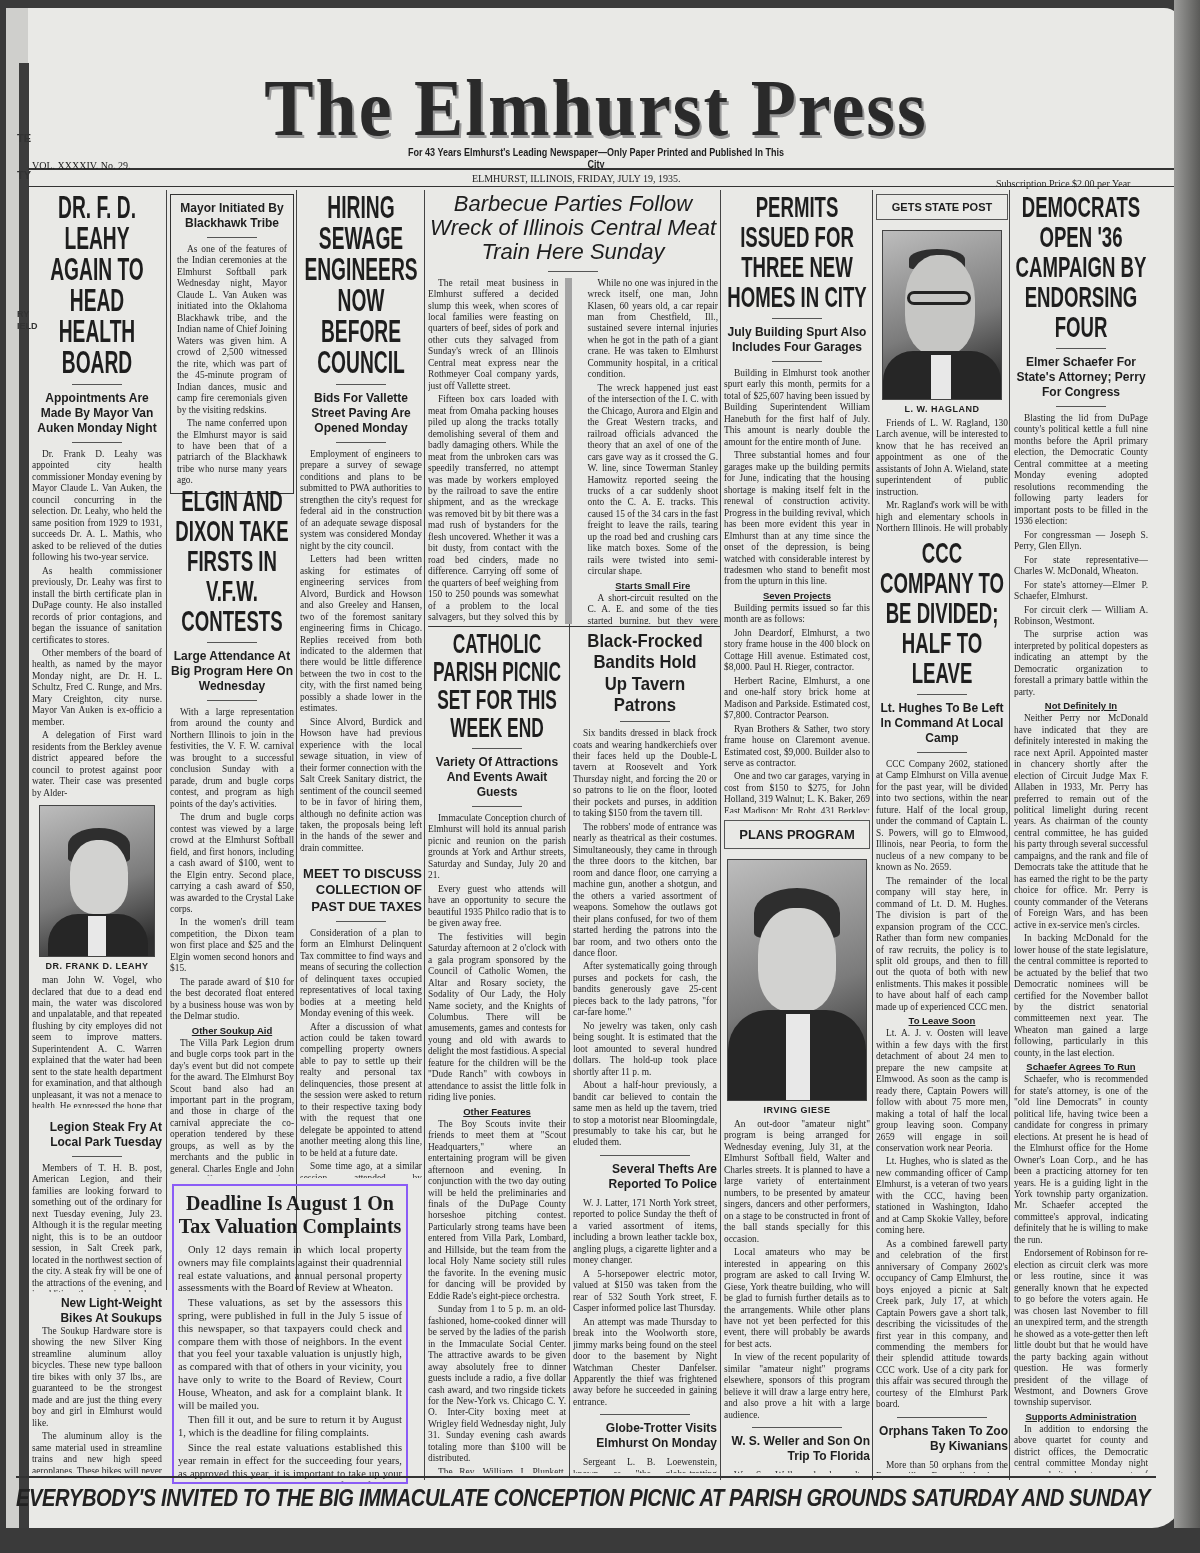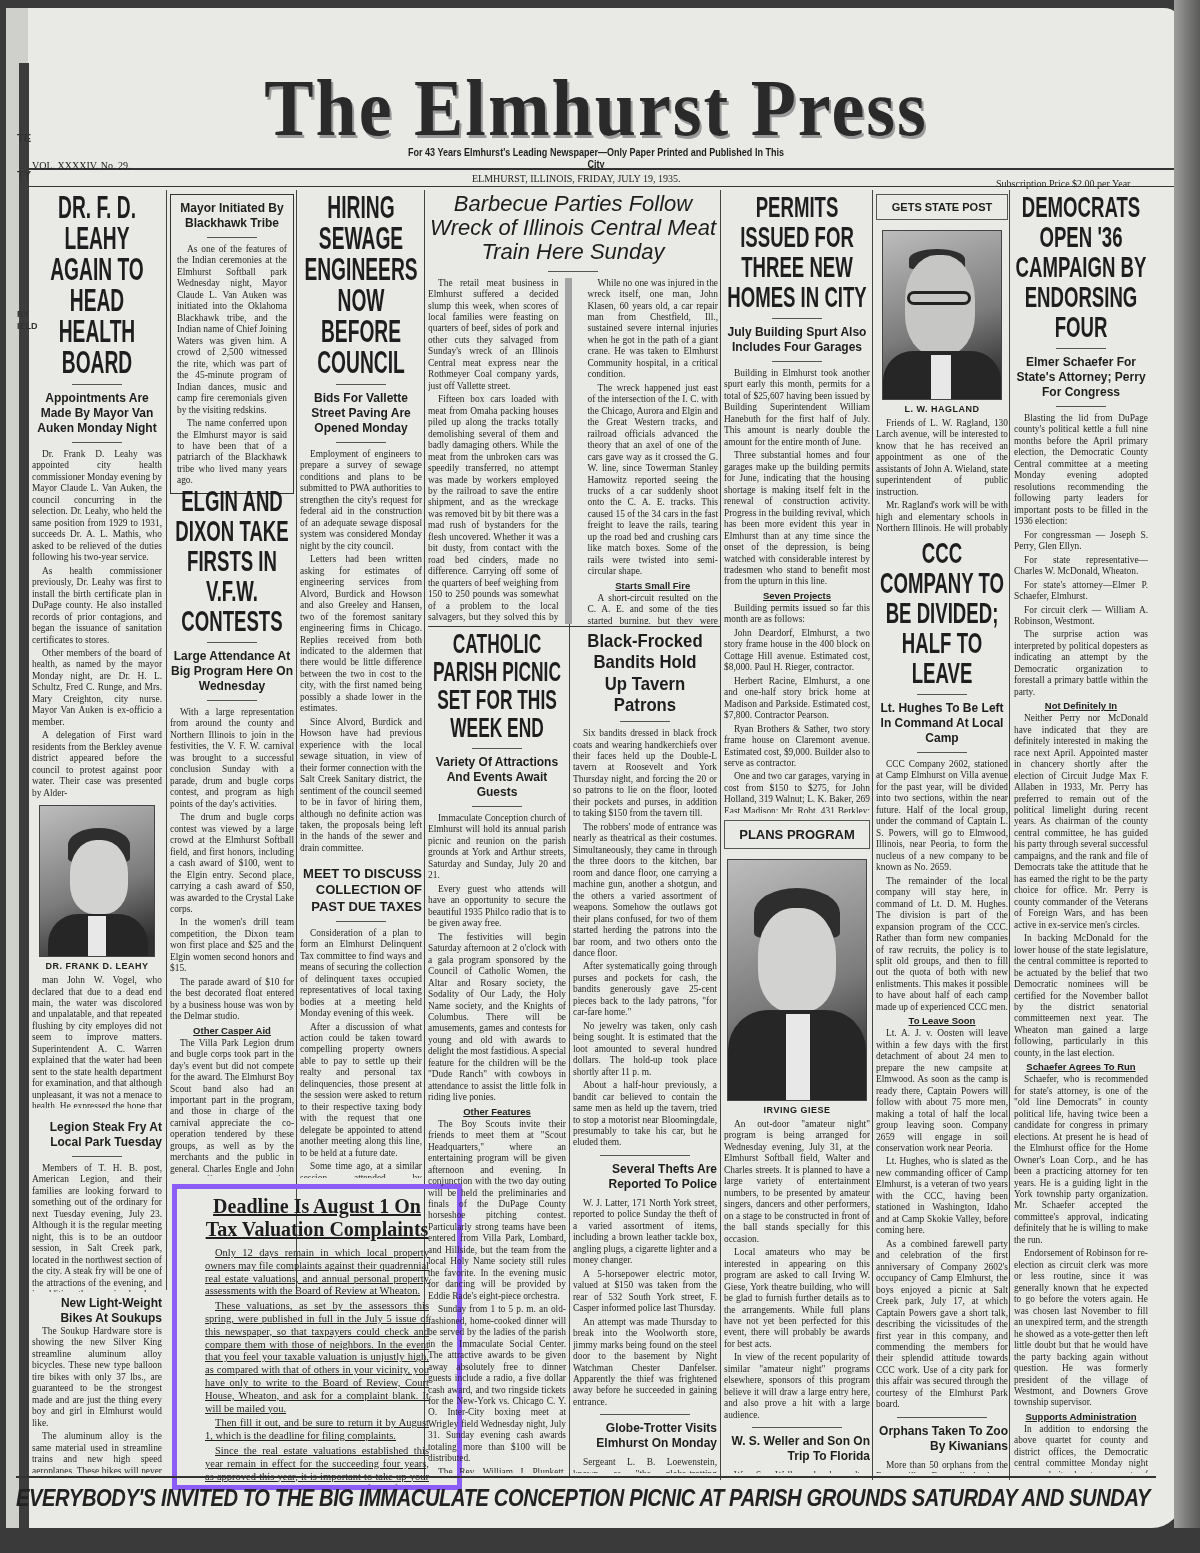--- a/index.html
+++ b/index.html
@@ -22,21 +22,21 @@
   .body p{margin:0 0 2px 0;text-indent:10px;}
   .sh{font:bold 9.5px "Liberation Sans",sans-serif;text-align:center;margin:2px 0;text-decoration:underline;}
   .short{width:50px;height:1px;background:#555;margin:6px auto;}
   .photo{background:linear-gradient(160deg,#bdbdbd,#7b7b7b 55%,#2f2f2f 90%);border:1px solid #444;position:relative;overflow:hidden;}
   .photo .head{position:absolute;border-radius:45% 45% 40% 40%;background:#d2d2d0;}
   .photo .hair{position:absolute;background:#2e2e2e;border-radius:50% 50% 10% 10%;}
   .photo .suit{position:absolute;bottom:0;background:#262626;}
   .photo .shirt{position:absolute;bottom:0;background:#e8e8e8;}
   .caption{font:bold 9px "Liberation Sans",sans-serif;text-align:center;margin:4px 0;letter-spacing:.5px;}
   .boxhead{border:1px solid #555;font:bold 15px "Liberation Sans",sans-serif;text-align:center;padding:6px 0;}
-  .boxed{border:5px solid #8b5cf6;padding:6px 28px;text-decoration:underline;}
+  .boxed{border:2px solid #8b5cf6;padding:6px 4px;}
   .banner{position:absolute;left:10px;top:1476px;width:1000px;font:italic bold 24px "Liberation Sans",sans-serif;letter-spacing:-.5px;transform:scaleX(.84);transform-origin:left;white-space:nowrap;color:#222;}
   .bottomshade{position:absolute;left:0;top:1528px;width:1200px;height:25px;background:#3a3a3a;}
   .rightshade{position:absolute;right:0;top:0;width:26px;height:1553px;background:linear-gradient(90deg,#9c9c9a,#5a5a58);}
 </style>
 </head>
 <body>
 
 <div class="page">
 
   <div class="leftstrip">
@@ -102,36 +102,36 @@
 
     </div>
   </div>
 
   <div class="col" style="left: 164px; top: 186px; width: 124px; overflow: hidden;">
     <div style="border:1px solid #333;padding:4px 6px">
       <div class="sub" style="margin:2px 0">Mayor Initiated By Blackhawk Tribe</div>
       <div class="short"></div>
       <div class="body">
         <p>As one of the features of the Indian ceremonies at the Elmhurst Softball park Wednesday night, Mayor Claude L. Van Auken was initiated into the Oklahoma Blackhawk tribe, and the Indian name of Chief Joining Waters was given him. A crowd of 2,500 witnessed the rite, which was part of the 45-minute program of Indian dances, music and camp fire ceremonials given by the visiting redskins.</p>
-        <p>The name conferred upon the Elmhurst mayor is said to have been that of a patriarch of the Blackhawk tribe who lived many years ago.</p>
+        <p>The name conferred upon the Elmhurst mayor is said to have been that of a patriarch of the Blackhawk tribe who nurse many years ago.</p>
       </div>
     </div>
   </div>
   <div class="col" style="left: 164px; top: 478px; width: 124px; overflow: hidden; height: 690px;">
     <div class="hl cond" style="font-size:30px;width:200px;margin-left:-38px">ELGIN AND DIXON TAKE FIRSTS IN V.F.W. CONTESTS</div>
     <div class="short"></div>
     <div class="sub">Large Attendance At Big Program Here On Wednesday</div>
     <div class="short"></div>
     <div class="body">
       <p>With a large representation from around the county and Northern Illinois to join in the festivities, the V. F. W. carnival was brought to a successful conclusion Sunday with a parade, drum and bugle corps contest, and program as high points of the day's activities.</p>
       <p>The drum and bugle corps contest was viewed by a large crowd at the Elmhurst Softball field, and first honors, including a cash award of $100, went to the Elgin entry. Second place, carrying a cash award of $50, was awarded to the Crystal Lake corps.</p>
       <p>In the women's drill team competition, the Dixon team won first place and $25 and the Elgin women second honors and $15.</p>
       <p>The parade award of $10 for the best decorated float entered by a business house was won by the Delmar studio.</p>
     </div>
-    <div class="sh">Other Casper Aid</div>
+    <div class="sh">Other Soukup Aid</div>
     <div class="body">
       <p>The Villa Park Legion drum and bugle corps took part in the day's event but did not compete for the award. The Elmhurst Boy Scout band also had an important part in the program, and those in charge of the carnival appreciate the co-operation tendered by these groups, as well as by the merchants and the public in general. Charles Engle and John Biggerstaff were in charge of the affair on behalf of Walter A. Glos post, and handled the arrangements in a manner that contributed much to the enjoyment of the day.</p>
 
     </div>
 
   </div>
 
   <div class="col" style="left: 294px; top: 184px; width: 122px; overflow: hidden; height: 664px;">
     <div class="hl cond" style="font-size:31px;width:200px;margin-left:-39px">HIRING SEWAGE ENGINEERS NOW BEFORE COUNCIL</div>
     <div class="short"></div>
@@ -250,21 +250,21 @@
     <div class="boxhead" style="font-size:13px">PLANS PROGRAM</div>
     <div class="photo" style="width:138px;height:240px;margin:10px auto 0">
       <div class="hair" style="left:26px;top:28px;width:86px;height:50px"></div>
       <div class="head" style="left:30px;top:48px;width:78px;height:104px"></div>
       <div class="suit" style="left:0;width:138px;height:90px;border-radius:40px 40px 0 0"></div>
       <div class="shirt" style="left:58px;width:24px;height:86px"></div>
     </div>
     <div class="caption">IRVING GIESE</div>
     <div class="body">
       <p>An out-door "amateur night" program is being arranged for Wednesday evening, July 31, at the Elmhurst Softball field, Walter and Charles streets. It is planned to have a large variety of entertainment numbers, to be presented by amateur singers, dancers and other performers, on a stage to be constructed in front of the ball stands specially for this occasion.</p>
-      <p>Local amateurs who may be interested in appearing on this program are asked to call Irving W. Giese, York theatre building, who will be glad to furnish further details as to the arrangements. While full plans have not yet been perfected for this event, there will probably be awards for best acts.</p>
+      <p>Local amateurs who may be interested in appearing on this program are asked to call Irving W. Giese, York theatre building, who will be glad to furnish further details as to the arrangements. While other plans have not yet been perfected for this event, there will probably be awards for best acts.</p>
       <p>In view of the recent popularity of similar "amateur night" programs elsewhere, sponsors of this program believe it will draw a large entry here, and also prove a hit with a large audience.</p>
     </div>
     <div class="short" style="width:90px"></div>
     <div class="sub sub-left">W. S. Weller and Son On Trip To Florida</div>
     <div class="body">
         <p>W. S. Weller, local realtor, accompanied by his son, Sterling Weller, left Wednesday of last week for a two weeks' motor trip to Florida. En route they stopped at the Warm Springs Foundation at Warm Springs, Georgia, to which funds raised in the President's Birthday ball were given, and where infantile paralysis victims are given treatment. After inspecting the pools and buildings at Warm Springs, the Wellers continued on to St. Petersburg, Fla.</p>
       </div>
   </div>
 
   <div class="col" style="left: 870px; top: 186px; width: 132px; overflow: hidden; height: 339px;">

